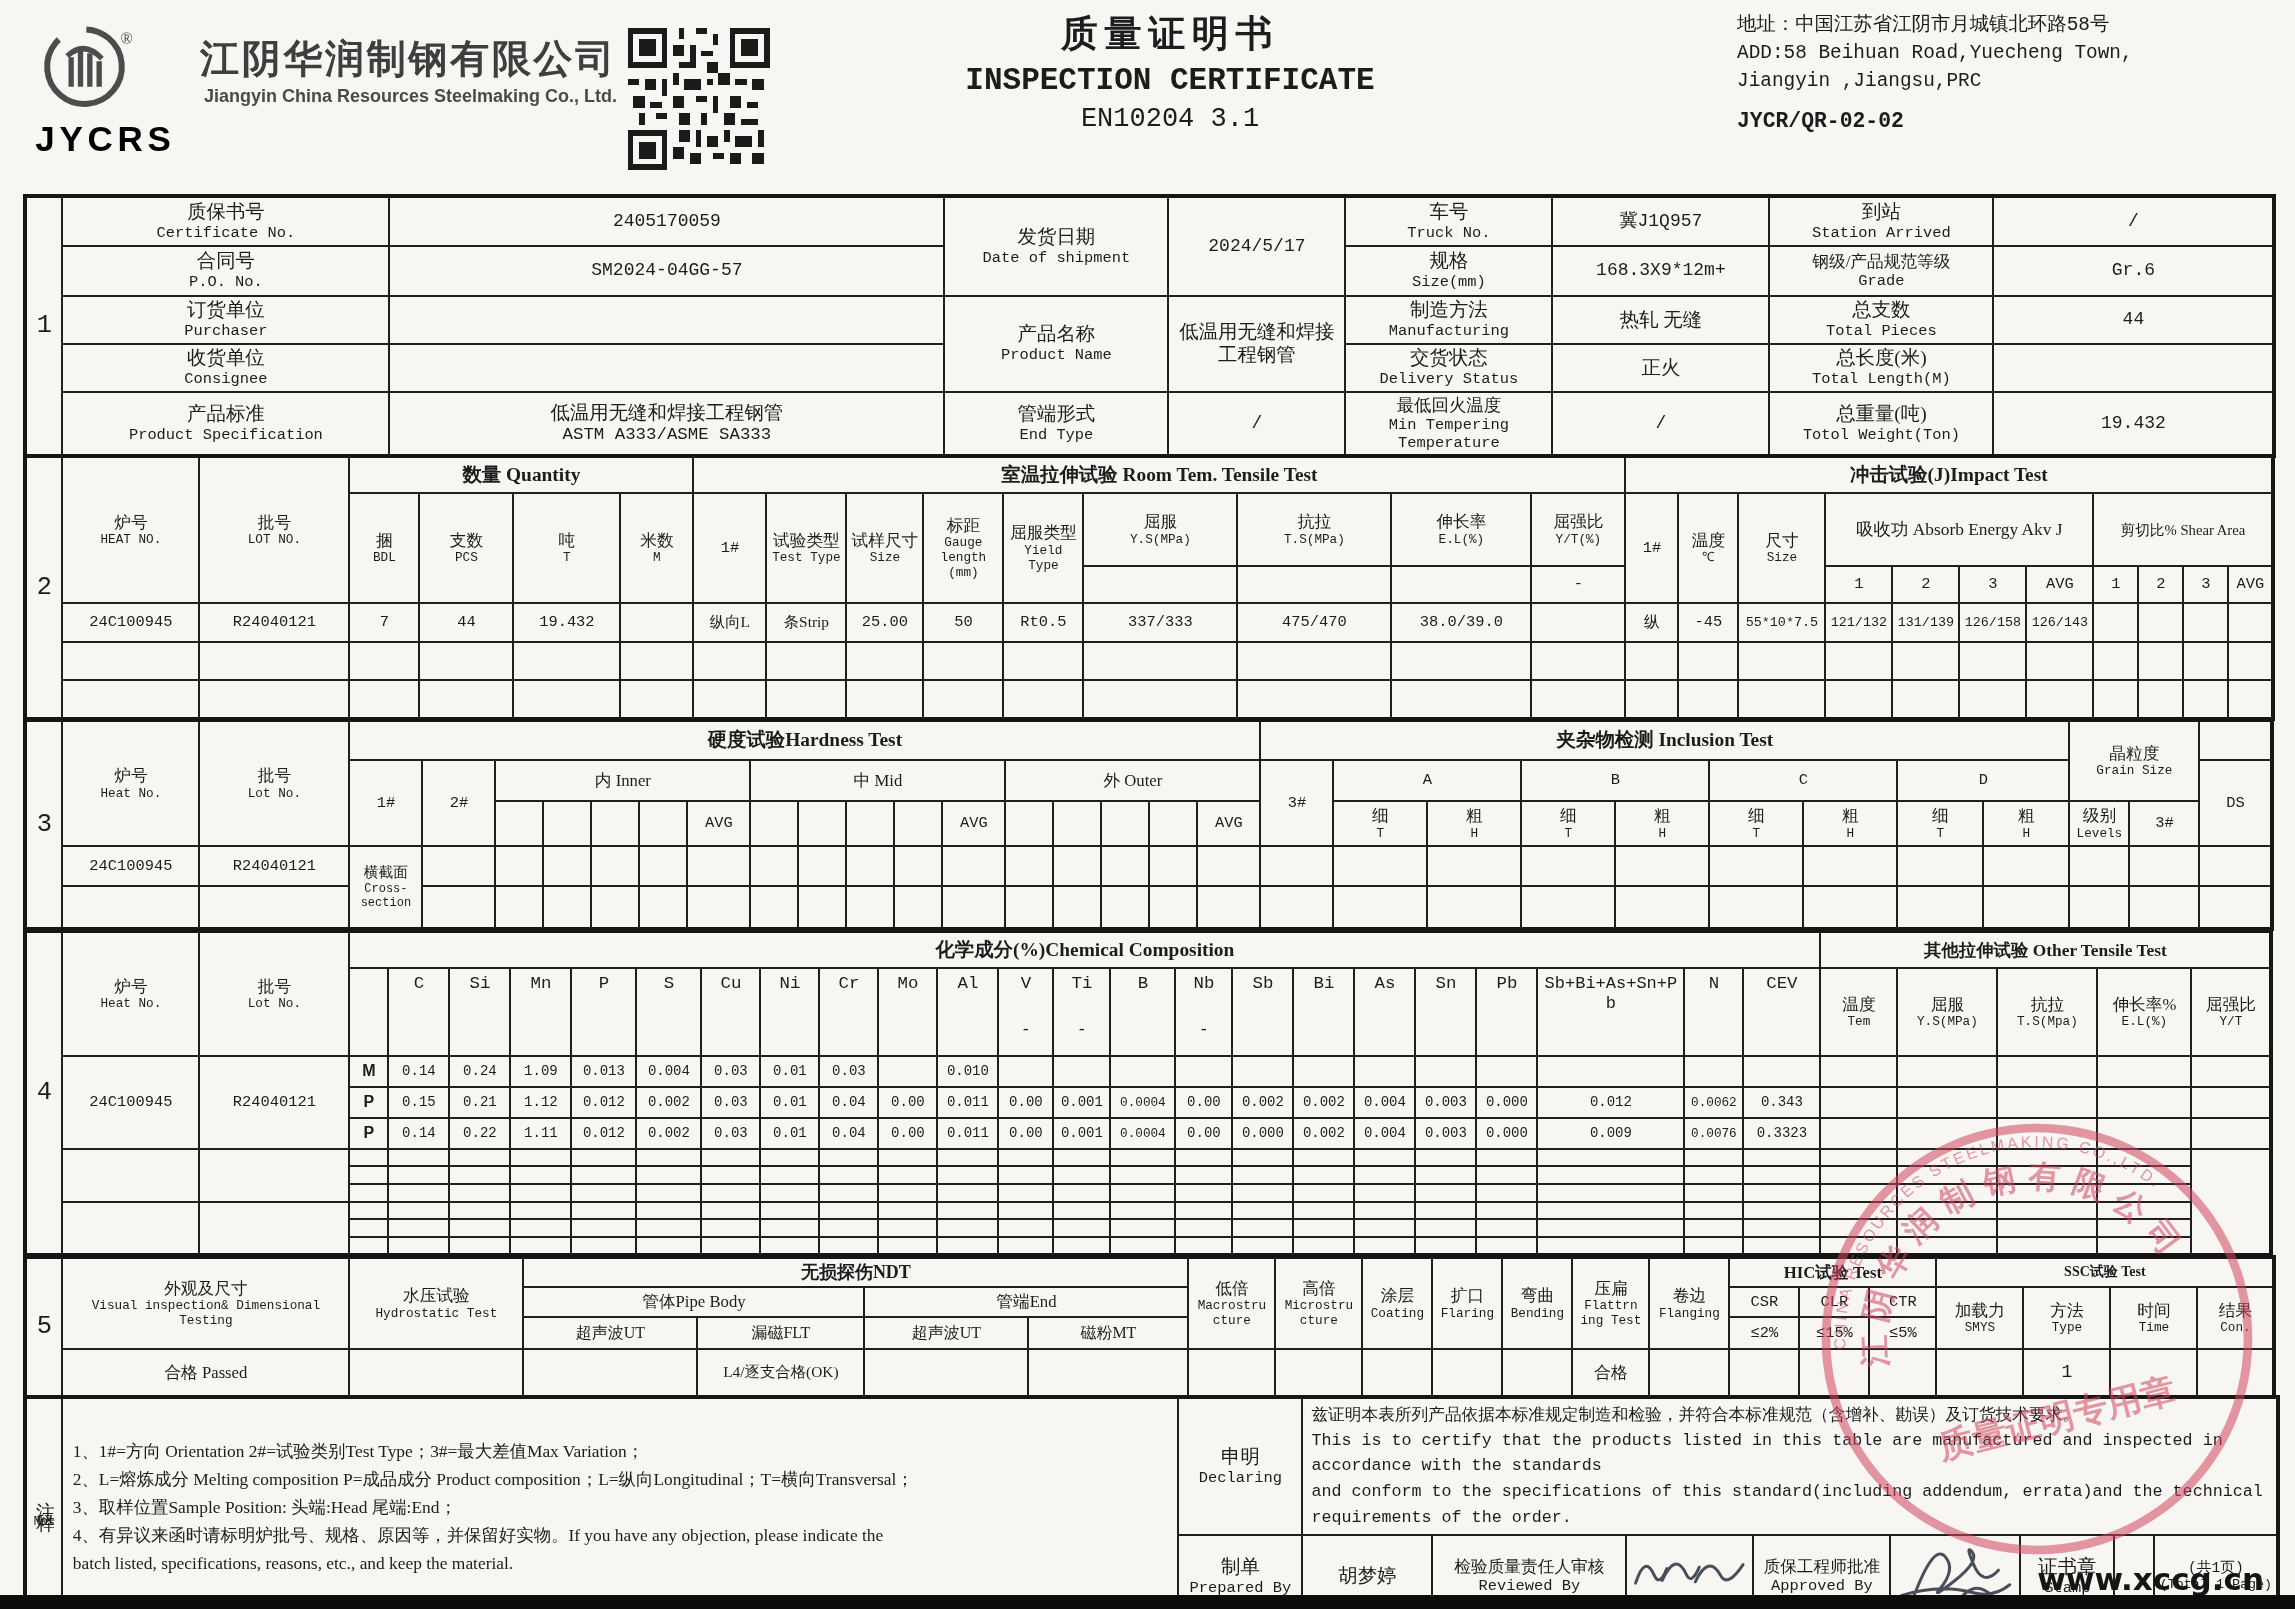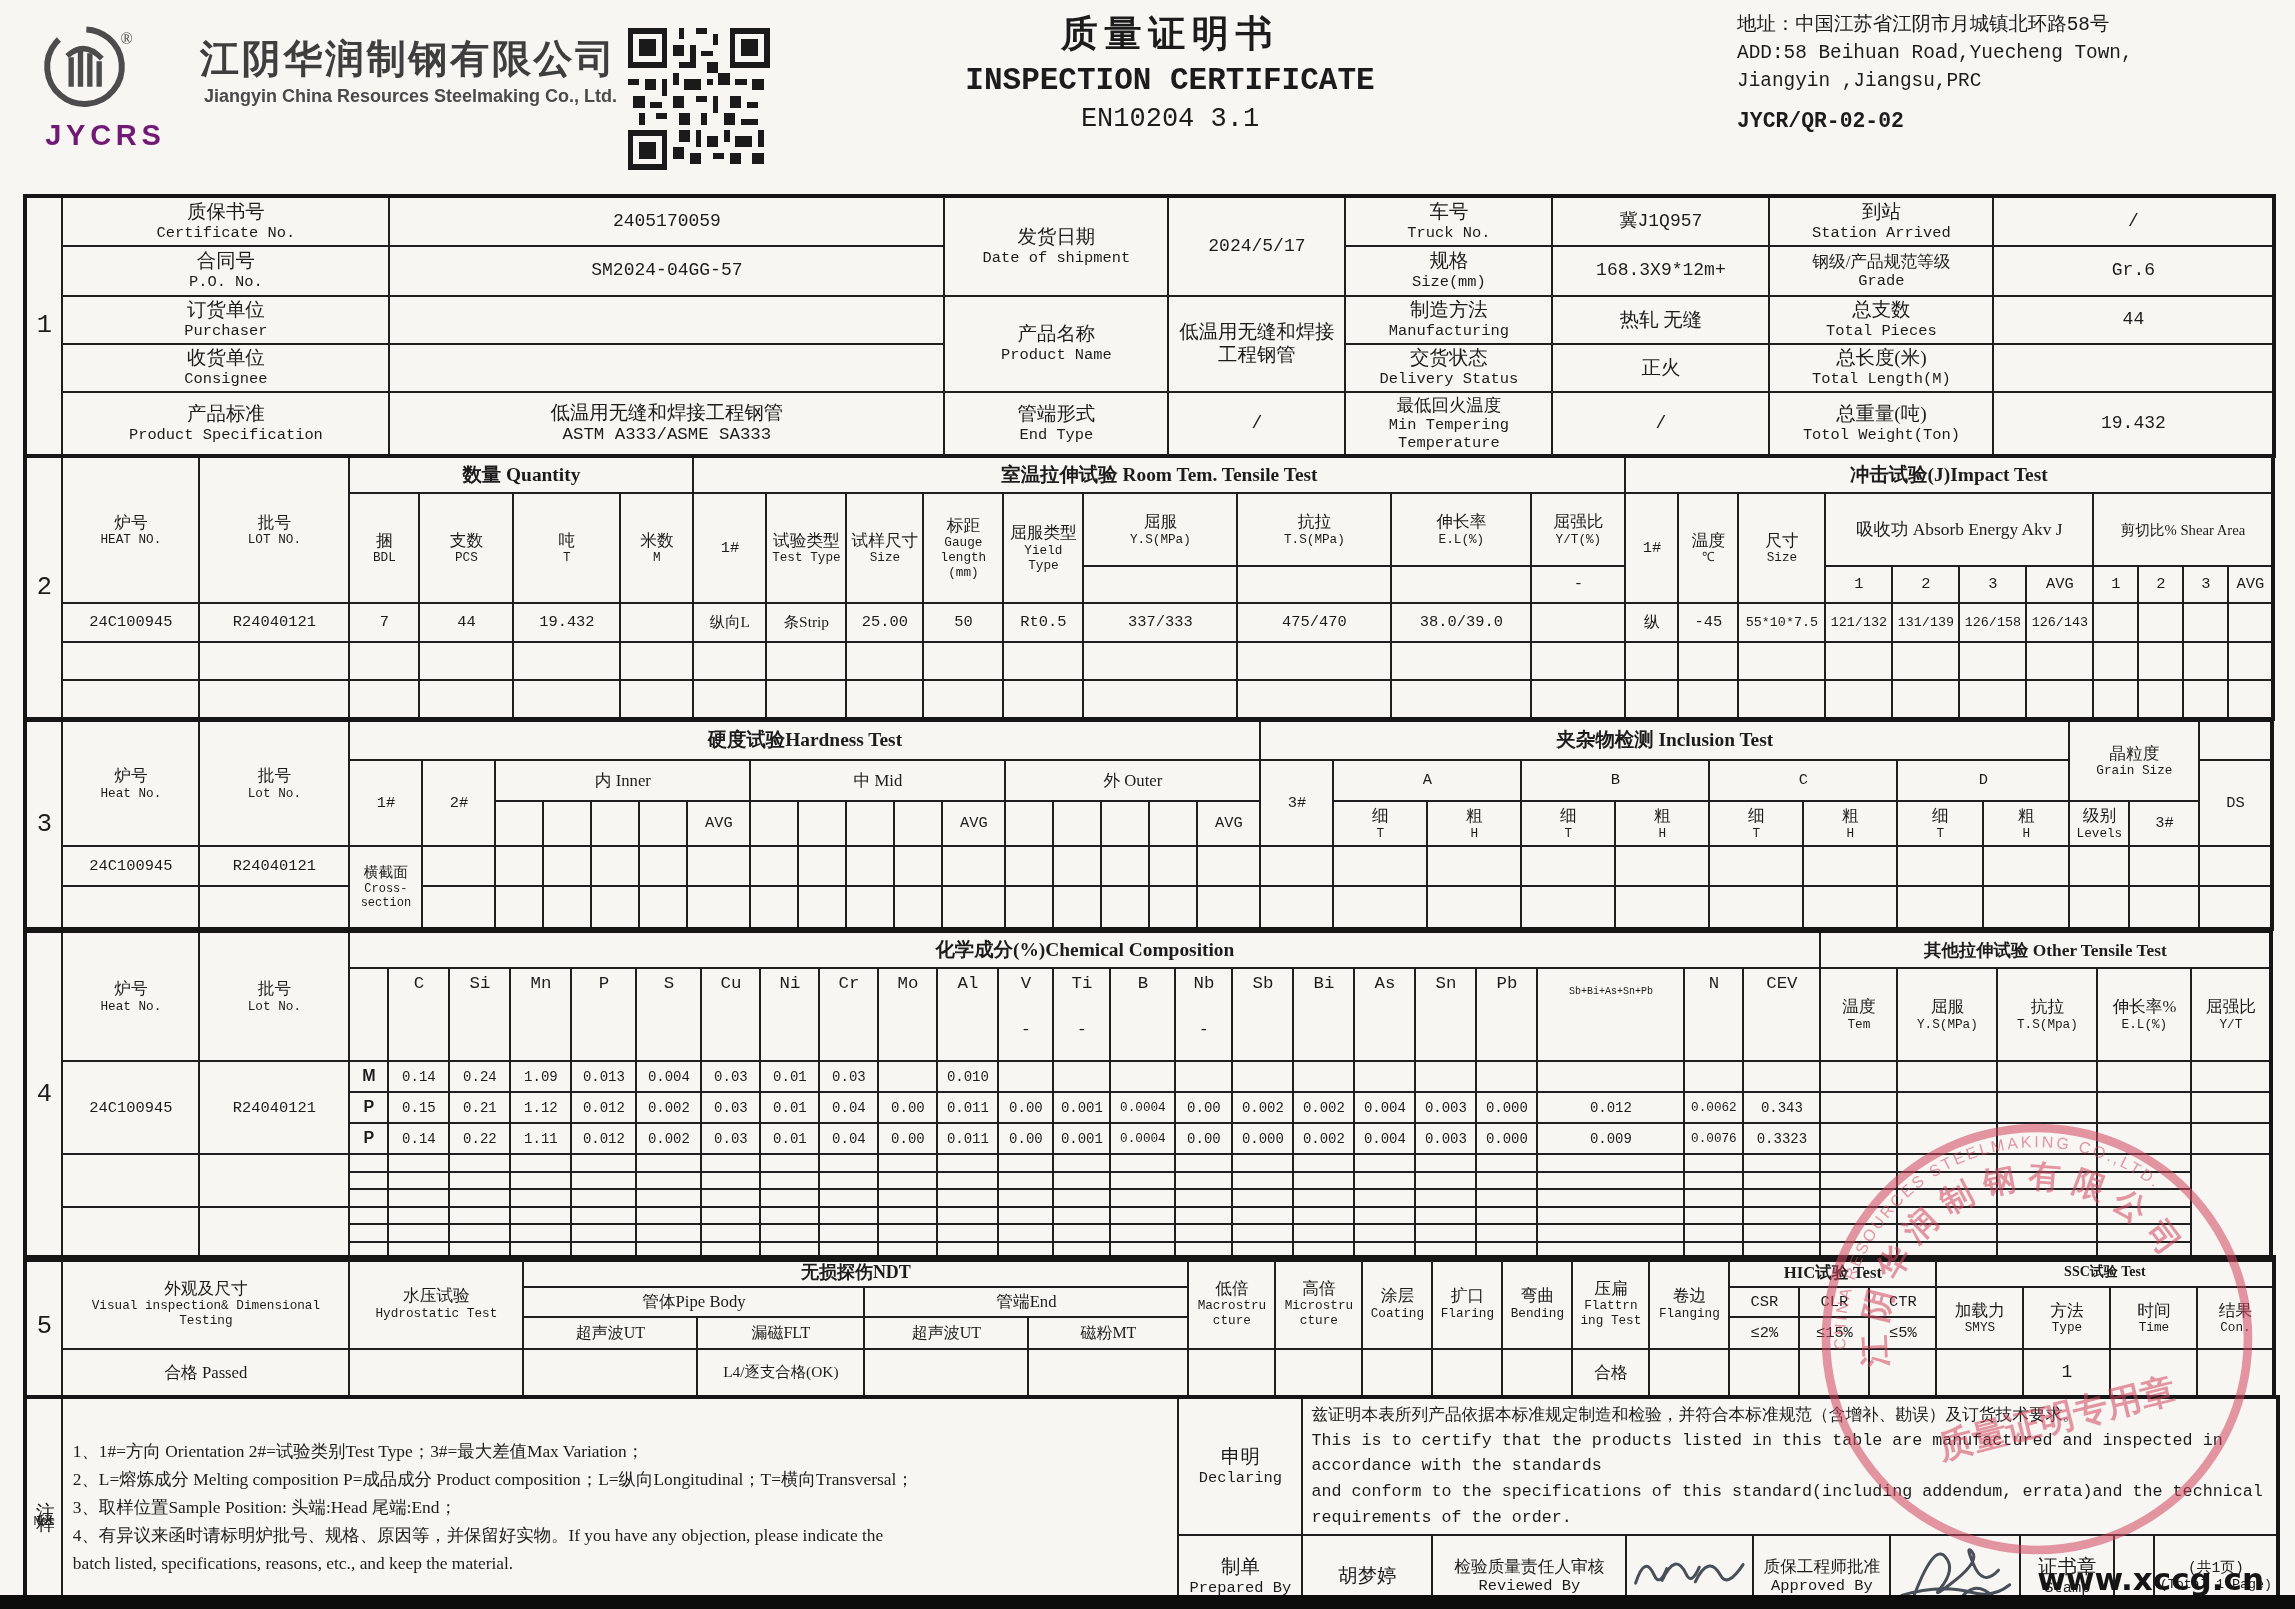--- a/index.html
+++ b/index.html
@@ -11,26 +11,26 @@
   .no{font-size:25.4px;font-family:"Liberation Mono","DejaVu Sans Mono",monospace;}
   .cn{font-size:19.4px;}
   .en{font-family:"Liberation Mono","DejaVu Sans Mono",monospace;font-size:15.4px;}
   .sm .cn{font-size:16.7px;}
   .sm .en{font-size:12.7px;}
   .v{font-family:"Liberation Mono","DejaVu Sans Mono",monospace;font-size:18px;}
   .v2{font-family:"Liberation Mono","DejaVu Sans Mono",monospace;font-size:15.4px;}
   .grp{font-size:19.4px;font-weight:bold;}
   .chh{vertical-align:top;}
   .chh .sym{font-family:"Liberation Mono","DejaVu Sans Mono",monospace;font-size:17.4px;padding-top:5.3px;height:47px;}
-  .chh .sum{font-size:10px;margin-top:12px;}
+  .chh .sum{font-size:17px;}
   .chh .dash{font-family:"Liberation Mono","DejaVu Sans Mono",monospace;font-size:16px;height:27px;}
   .mp{font-family:"Liberation Sans","DejaVu Sans",sans-serif;font-size:16px;font-weight:bold;}
   .hdr-abs{position:absolute;}
-  .logo-txt{font-family:"Liberation Sans","DejaVu Sans",sans-serif;font-weight:bold;font-size:29px;
-            letter-spacing:4.7px;color:#701a75;}
+  .logo-txt{font-family:"Liberation Sans","DejaVu Sans",sans-serif;font-weight:bold;font-size:35px;
+            letter-spacing:4.7px;color:#000000;}
   .comp-cn{font-family:"Liberation Sans","DejaVu Sans",sans-serif;font-weight:900;font-size:39px;
            letter-spacing:2.7px;color:#3e3e3e;}
   .comp-en{font-family:"Liberation Sans","DejaVu Sans",sans-serif;font-weight:bold;font-size:18px;color:#4a4a4a;}
   .title-block{position:absolute;left:876px;top:9.4px;width:588px;text-align:center;}
   .t-cn{font-size:37px;font-weight:bold;letter-spacing:6.7px;}
   .t-en{font-family:"Liberation Mono","DejaVu Sans Mono",monospace;font-size:31px;font-weight:bold;margin-top:4px;}
   .t-ref{font-family:"Liberation Mono","DejaVu Sans Mono",monospace;font-size:27px;margin-top:5.3px;}
   .addr{position:absolute;left:1737px;top:10.7px;font-size:19.4px;line-height:1.45;
         font-family:"Liberation Mono","DejaVu Sans Mono",monospace;}
   .doc-code{margin-top:10.7px;font-size:21.4px;font-weight:bold;}

